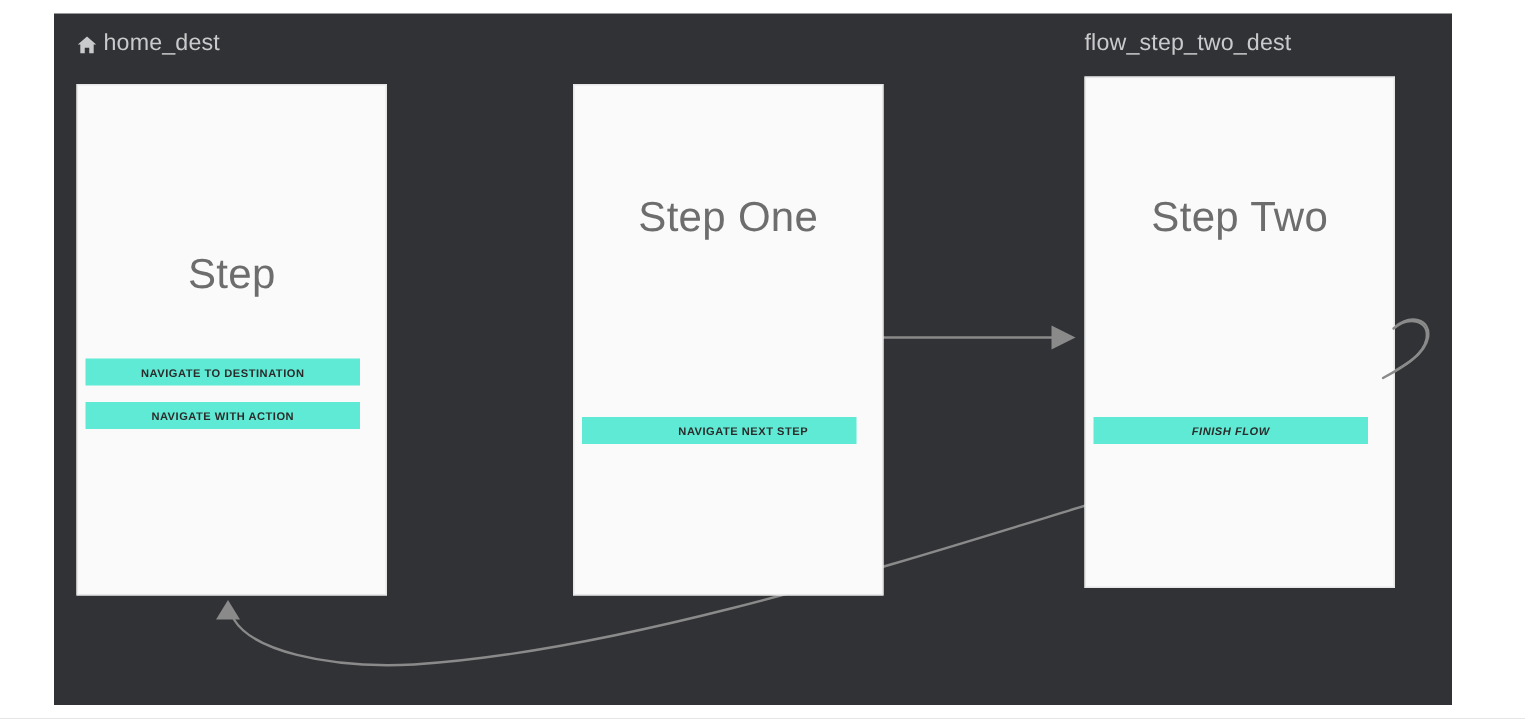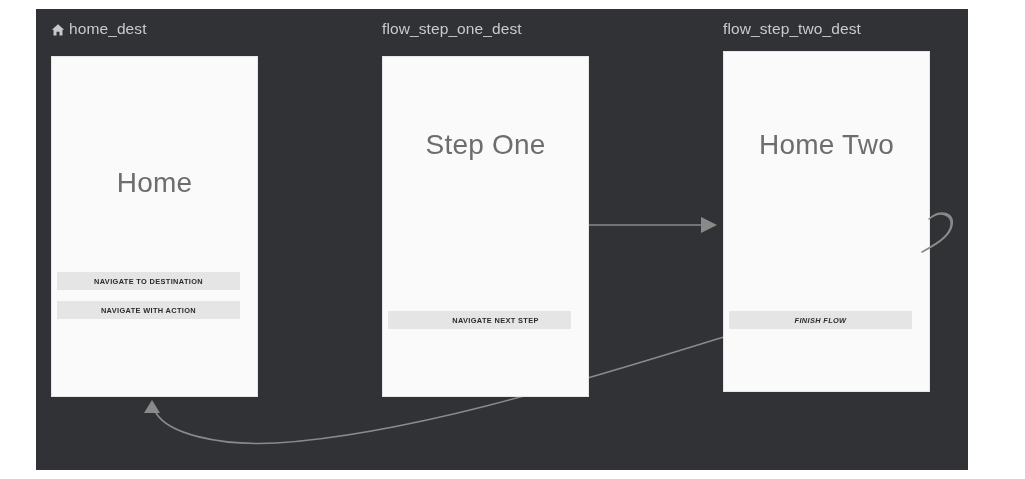--- a/index.html
+++ b/index.html
@@ -71,32 +71,31 @@
     font-size: 28px;
     font-weight: 400;
     font-family: "Liberation Sans", sans-serif;
     letter-spacing: 0.2px;
   }
   .btn {
     position: absolute;
     left: 5px;
     right: 17px;
     height: 18px;
-    background: #e5e5e5;
+    background: #5eead4;
     color: #2b2b2b;
     font-size: 7.4px;
     font-weight: bold;
     font-family: "Liberation Sans", sans-serif;
     letter-spacing: 0.35px;
     display: flex;
     align-items: center;
     justify-content: center;
     text-transform: uppercase;
     white-space: nowrap;
-    margin-top: 33px;
   }
   #edges {
     position: absolute;
     left: 0;
     top: 0;
     width: 932px;
     height: 461px;
     pointer-events: none;
   }
   #edges-over {
@@ -131,42 +130,39 @@
     <div class="dest" style="left:15px; top:9px; width:208px; height:390px;">
       <div class="dest-label">
         <span class="home-icon">
           <svg viewBox="0 0 16 16" width="14" height="14" aria-hidden="true">
             <path d="M8 1.5 L15 7.6 L13.1 7.6 L13.1 14.2 L9.7 14.2 L9.7 10.1 L6.3 10.1 L6.3 14.2 L2.9 14.2 L2.9 7.6 L1 7.6 Z" fill="#c9cacb"></path>
           </svg>
         </span>
         <span>home_dest</span>
       </div>
       <div class="card" style="left:0; top:38px; width:207px; height:341px;">
-        <div class="card-title" style="top:110px;">Home</div>
+        <div class="card-title" style="top:110px;">Step</div>
         <div class="btn" style="top:182px;">NAVIGATE TO DESTINATION</div>
         <div class="btn" style="top:211px;">NAVIGATE WITH ACTION</div>
       </div>
     </div>
 
     <div class="dest" style="left:346px; top:9px; width:208px; height:390px;">
-      <div class="dest-label">
-        <span>flow_step_one_dest</span>
-      </div>
       <div class="card" style="left:0; top:38px; width:207px; height:341px;">
         <div class="card-title" style="top:72px;">Step One</div>
         <div class="btn" style="top:221px;padding-left:32px;">NAVIGATE NEXT STEP</div>
       </div>
     </div>
 
     <div class="dest" style="left:687px; top:9px; width:208px; height:390px;">
       <div class="dest-label">
         <span>flow_step_two_dest</span>
       </div>
       <div class="card" style="left:0; top:33px; width:207px; height:341px;">
-        <div class="card-title" style="top:77px;">Home Two</div>
+        <div class="card-title" style="top:77px;">Step Two</div>
         <div class="btn" style="top:226px;font-style:italic;">FINISH FLOW</div>
       </div>
     </div>
 
     <svg id="edges-over" viewBox="0 0 932 461" width="932" height="461">
       <path d="M 893 210 C 904 201, 917 205, 915 217 C 913 228, 899 236, 886 243" fill="none" stroke="#8a8a8a" stroke-width="1.6" stroke-linecap="round"></path>
     </svg>
 
   </div>
 </div>

